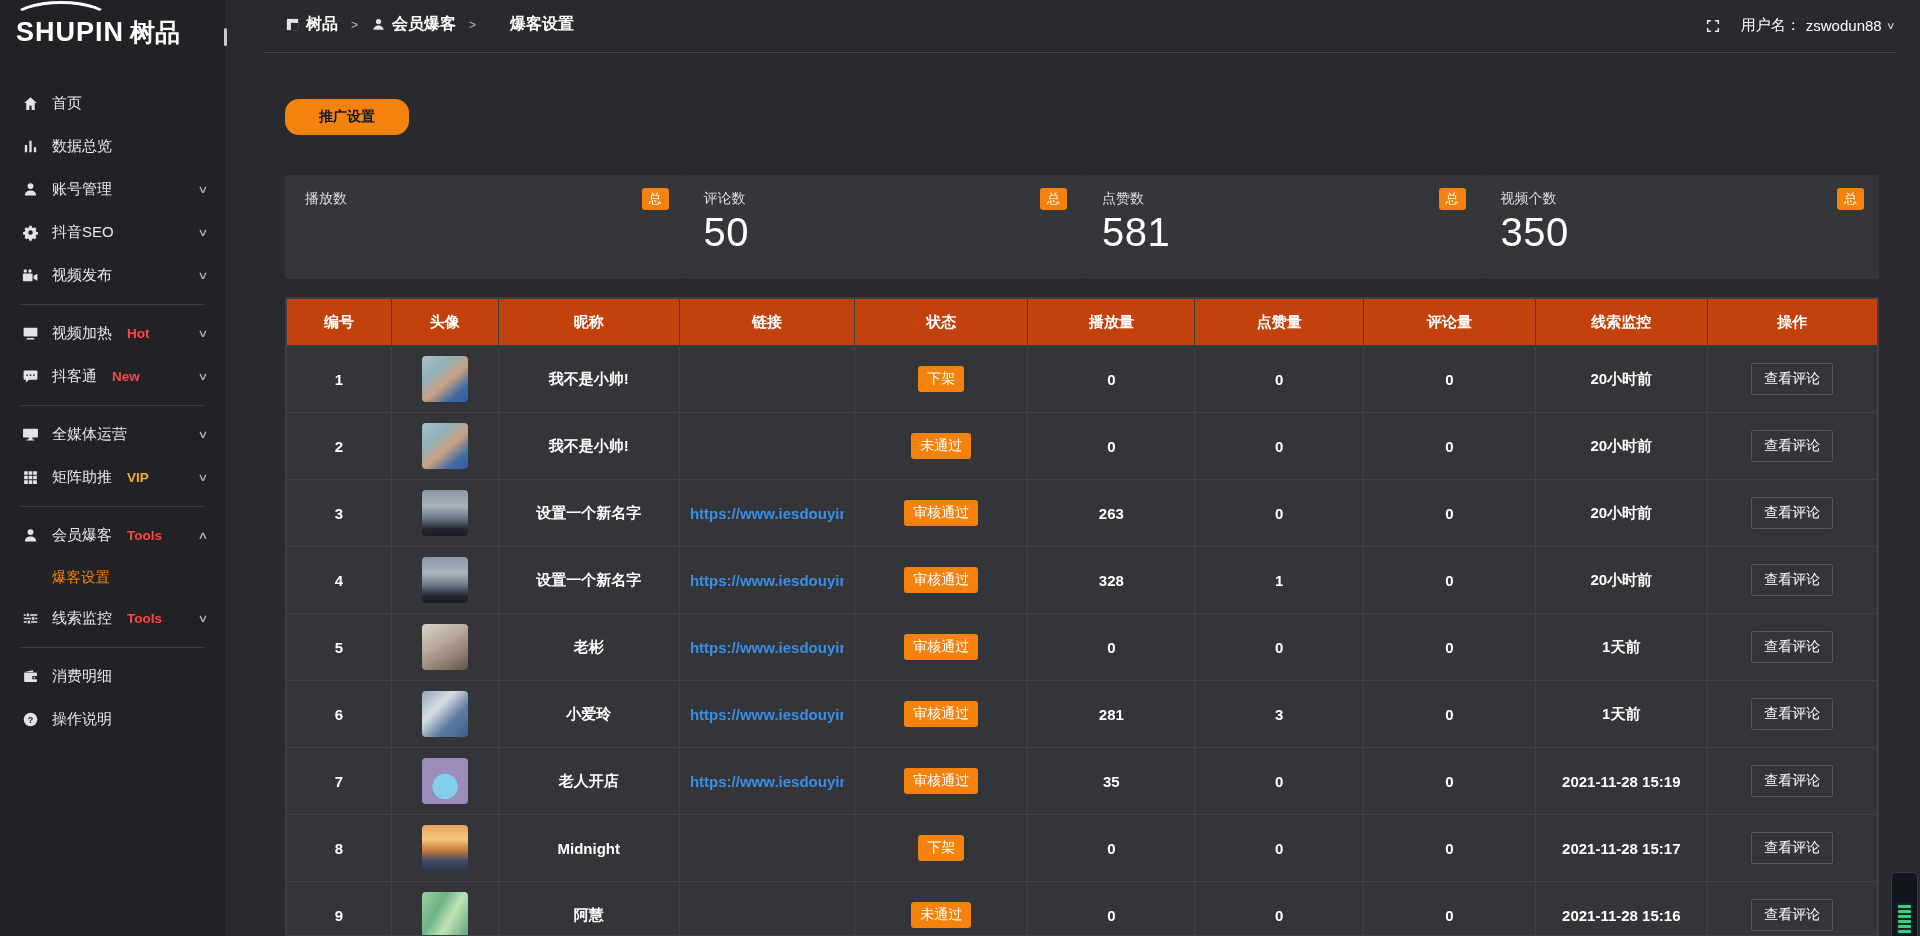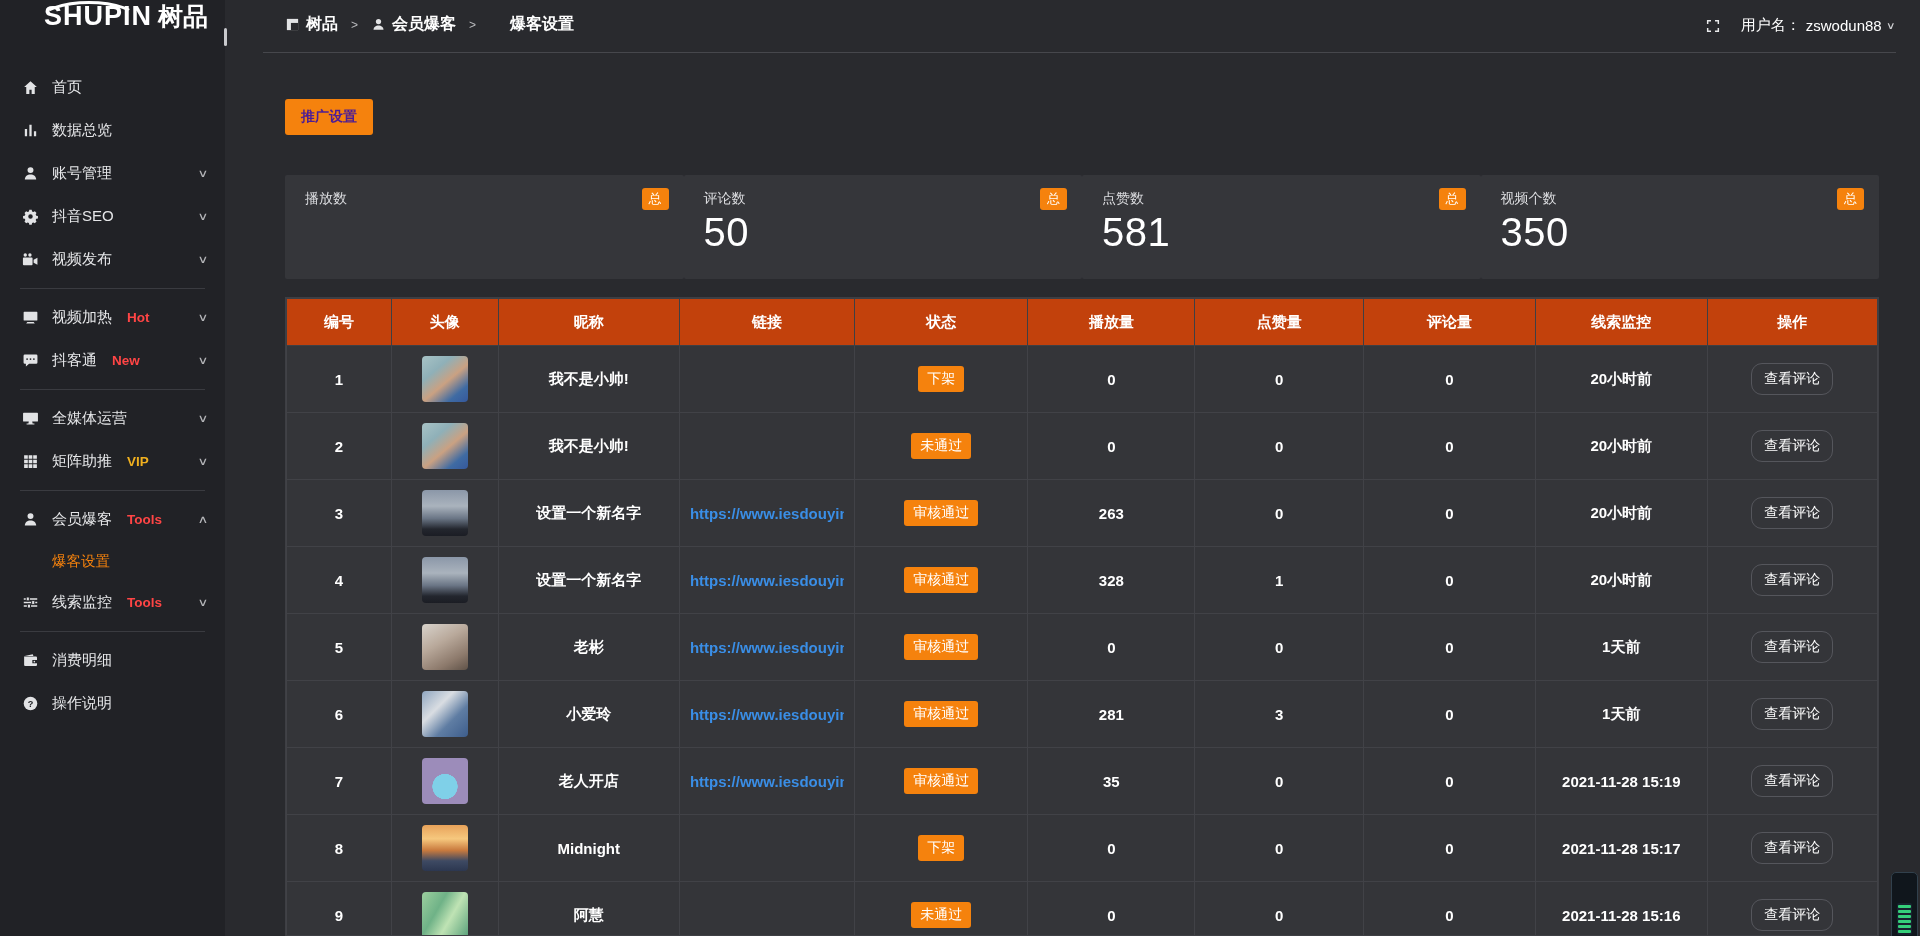--- a/index.html
+++ b/index.html
@@ -2,21 +2,21 @@
 <html><head>
 <meta charset="utf-8">
 <style>
   html,body{margin:0;padding:0;width:1920px;height:936px;overflow:hidden;
     background:#292a2e;font-family:"Liberation Sans","DejaVu Sans",sans-serif;
     -webkit-font-smoothing:antialiased;}
   .app{display:flex;width:100%;height:100%;}
 
   
   .sidebar{width:225px;flex-shrink:0;background:#212226;color:#e8e9ea;position:relative;}
-  .logo{position:relative;height:56px;padding:0 0 0 16px;white-space:nowrap;margin-left:28px;}
+  .logo{position:relative;height:56px;padding:16px 0 0 16px;white-space:nowrap;}
   .logo-arc{position:absolute;top:1px;left:12px;width:92px;height:30px;
     border:3px solid transparent;border-top:3px solid #ffffff;border-radius:50%;}
   .logo-en{font-size:27px;font-weight:800;letter-spacing:1px;color:#fff;}
   .logo-cn{font-size:25px;font-weight:800;color:#fff;margin-left:6px;}
   .nav{padding-top:10px;}
   .nav-item{position:relative;height:43px;display:flex;align-items:center;
     padding:0 18px 0 22px;font-size:15px;color:#e6e7e9;cursor:pointer;}
   .nav-item[data-divider="true"]{margin-bottom:15px;}
   .nav-item[data-divider="true"]::after{content:"";position:absolute;left:20px;right:20px;
     bottom:-8px;height:1px;background:#3a3b40;}
@@ -43,22 +43,22 @@
   .breadcrumb{display:flex;align-items:center;gap:13px;font-size:16px;font-weight:600;}
   .crumb{display:inline-flex;align-items:center;gap:6px;cursor:pointer;}
   .bc-ico{width:15px;height:15px;}
   .crumb-sep{color:#b9babd;font-size:12px;font-weight:400;}
   .user-area{margin-left:auto;display:flex;align-items:center;gap:20px;margin-top:2px;}
   .fs-ico{width:16px;height:16px;color:#e8e9eb;cursor:pointer;}
   .user-name{font-size:15px;color:#fff;cursor:pointer;display:inline-flex;align-items:center;gap:5px;}
   .user-chev{font-size:10px;color:#cfd0d3;transform:scaleX(1.3);}
 
   .content{flex:1;padding:46px 41px 0 60px;}
-  .promo-btn{background:#f5820d;color:#4c1d95;border:none;border-radius:3px;
-    font-size:14px;font-weight:700;padding:9px 16px;cursor:pointer;
+  .promo-btn{background:#f5820d;color:#0f172a;border:none;border-radius:14px;
+    font-size:14px;font-weight:700;padding:9px 34px;cursor:pointer;
     font-family:inherit;}
 
   
   .cards{display:flex;margin-top:40px;}
   .card{flex:1;height:104px;background:#35363a;border-radius:2px;position:relative;
     padding:15px 20px;box-sizing:border-box;}
   .card-label{font-size:14px;color:#dcdde0;}
   .card-value{font-size:40px;color:#fff;font-weight:400;margin-top:2px;letter-spacing:.5px;}
   .card-badge{position:absolute;top:13px;right:15px;background:#f5820d;color:#fff;
     font-size:13px;padding:2px 7px;border-radius:3px;}
@@ -78,21 +78,21 @@
   .avatar[data-avatar="a4"]{background:linear-gradient(135deg,#8fa6c0 0%,#d9dde2 35%,#5f7da3 65%,#3d5d8c 100%);}
   .avatar[data-avatar="a5"]{background:radial-gradient(circle at 50% 62%,#7fd0e8 0 34%,#9c8cba 35%);}
   .avatar[data-avatar="a6"]{background:linear-gradient(180deg,#e8a25a 0%,#f6c87e 30%,#c97a3e 55%,#3e4a63 78%,#2c3750 100%);}
   .avatar[data-avatar="a7"]{background:linear-gradient(120deg,#9ccf9e 0%,#6fb287 35%,#bfe3b4 60%,#58a07a 100%);}
   .link-cell{padding:0 10px;}
   .link{display:block;color:#3a8ee6;text-decoration:none;white-space:nowrap;
     overflow:hidden;font-size:15px;font-weight:700;text-align:left;cursor:pointer;}
   .status-badge{display:inline-block;background:#f5820d;color:#fff;font-size:14px;
     padding:4px 9px;border-radius:3px;}
   .status-badge:empty{display:none;}
-  .view-btn{background:transparent;color:#fff;border:1px solid #55565c;border-radius:11px;
+  .view-btn{background:transparent;color:#fff;border:1px solid #55565c;border-radius:2px;
     font-size:14px;padding:6px 12px;cursor:pointer;font-family:inherit;}
   .view-btn:empty{display:none;}
 
   
   .float-widget{position:fixed;right:2px;bottom:-6px;width:27px;height:70px;
     background:#10161c;border:1px solid #31404c;border-radius:5px;
     display:flex;align-items:flex-end;justify-content:center;padding-bottom:6px;box-sizing:border-box;}
   .fw-meter{display:flex;flex-direction:column-reverse;gap:2px;width:13px;
     background:#17222e;padding:2px 1px;border-radius:2px;}
   .fw-meter i{display:block;height:3px;background:#35d07a;border-radius:1px;}

